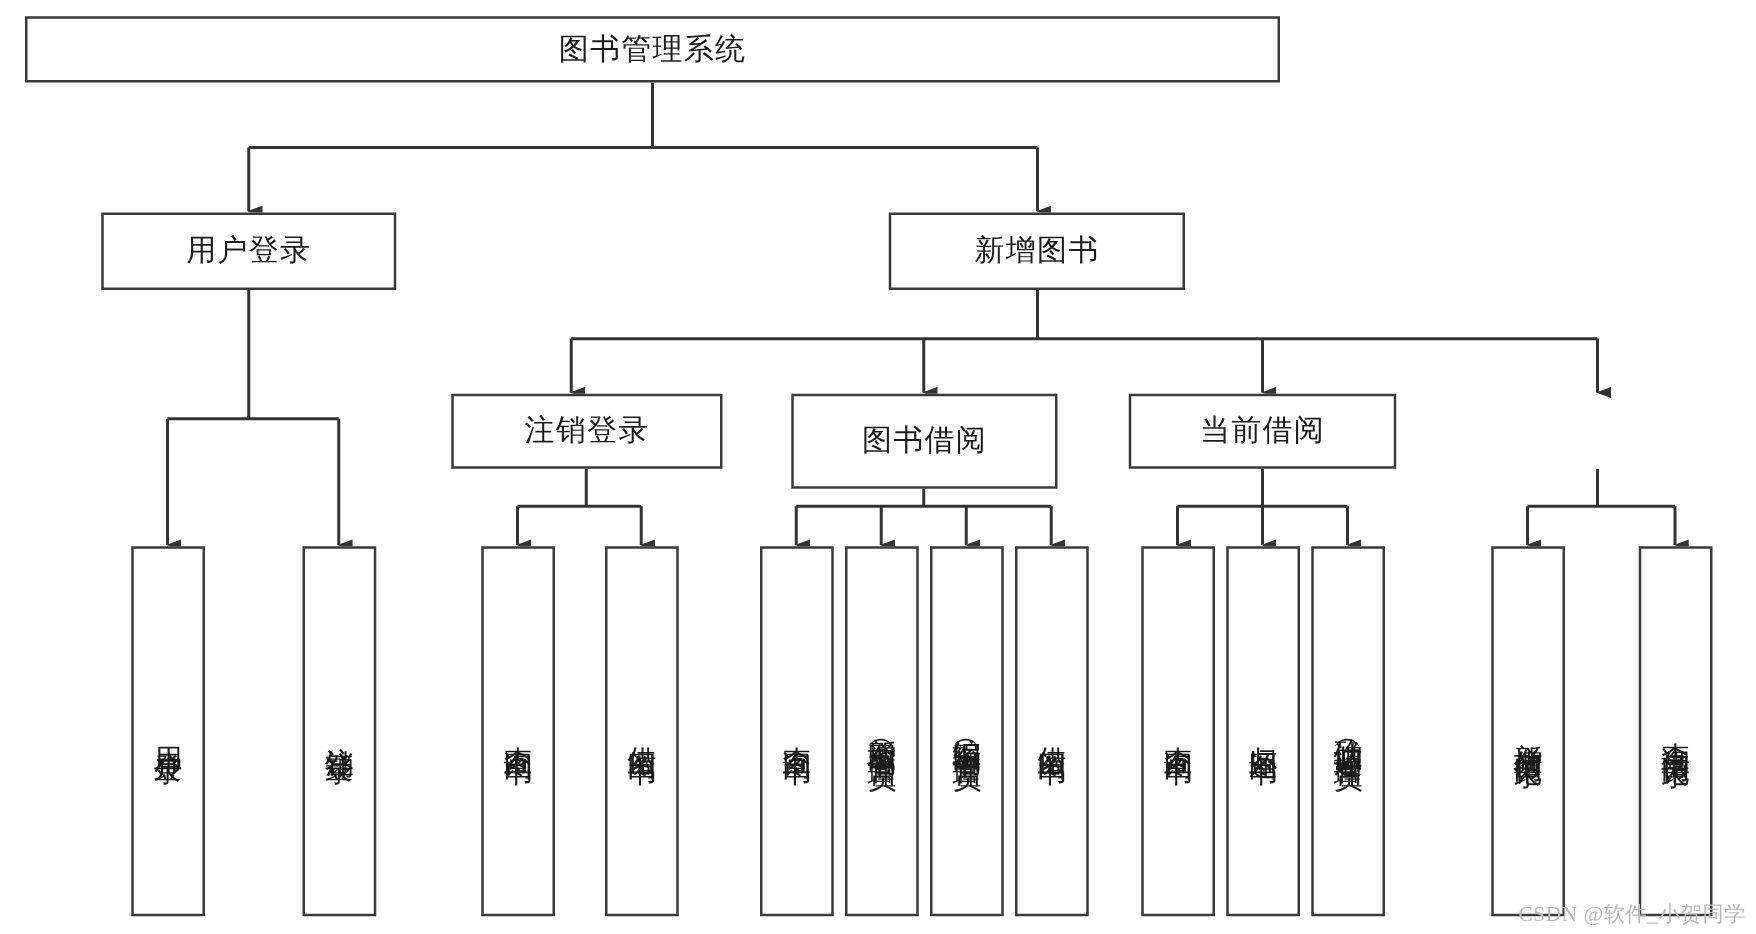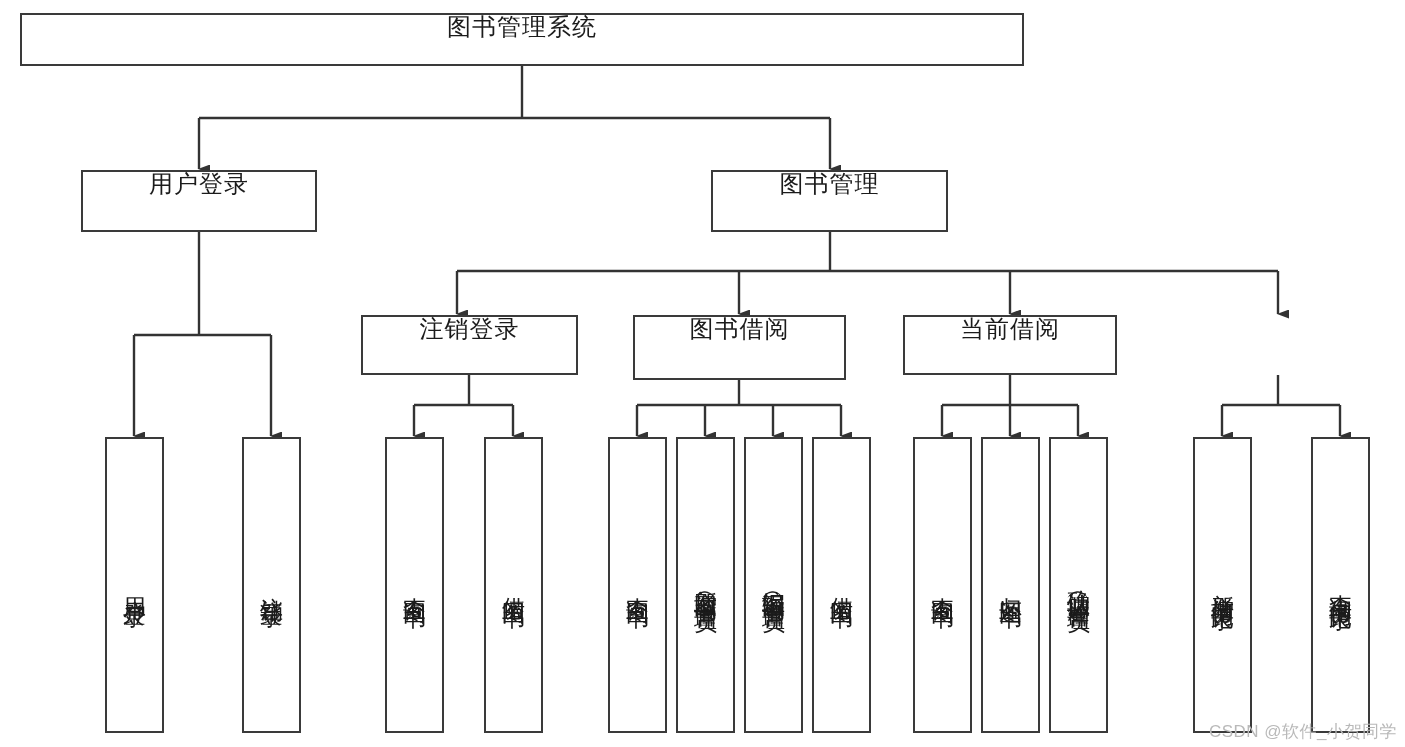--- a/index.html
+++ b/index.html
@@ -7,21 +7,21 @@
     width:1405px;height:747px;overflow:hidden;
     font-family:"Liberation Sans","DejaVu Sans",sans-serif;
   }
   #stage{position:relative;width:1405px;height:747px;background:#fff;}
   svg#wires{position:absolute;left:0;top:0;width:1405px;height:747px;}
   .node{
     position:absolute;
     box-sizing:border-box;
     background:#ffffff;
     border:2px solid #3a3a3a;
-    display:flex;justify-content:center;
+    display:flex;align-items:center;justify-content:center;
     color:#1b1b1b;
   }
   .node.h{
     font-size:24px;
     letter-spacing:1px;
     line-height:1;
   }
   .node.v{
     font-size:23px;
     line-height:1.26;
@@ -36,20 +36,21 @@
     display:block;
   }
   .watermark{
     position:absolute;
     right:8px;bottom:4px;
     font-size:17px;
     color:#b9b9b9;
     letter-spacing:0.5px;
     white-space:nowrap;
     pointer-events:none;
+    font-family:Liberation Serif, serif;
   }
 </style>
 </head>
 <body>
 
 <div id="stage">
 
   <svg id="wires" viewBox="0 0 1405 747">
     <defs>
       <marker id="arr" markerWidth="10" markerHeight="12" refX="4.5" refY="11" orient="auto" markerUnits="userSpaceOnUse">
@@ -101,27 +102,27 @@
   </svg>
 
   <div class="node h" style="left:20px;top:13px;width:1004px;height:53px;">
     <span>图书管理系统</span>
   </div>
 
   <div class="node h" style="left:81px;top:170px;width:236px;height:62px;">
     <span>用户登录</span>
   </div>
   <div class="node h" style="left:711px;top:170px;width:237px;height:62px;">
-    <span>图书管理</span>
+    <span>新增图书</span>
   </div>
 
   <div class="node h" style="left:361px;top:315px;width:217px;height:60px;">
     <span>注销登录</span>
   </div>
-  <div class="node h" style="left:633px;top:315px;width:213px;height:65px;">
+  <div class="node h" style="left:633px;top:315px;width:213px;height:76px;">
     <span>图书借阅</span>
   </div>
   <div class="node h" style="left:903px;top:315px;width:214px;height:60px;">
     <span>当前借阅</span>
   </div>
 
   <div class="node v" style="left:105px;top:437px;width:59px;height:296px;">
     <span class="vtext">用户登录</span>
   </div>
   <div class="node v" style="left:242px;top:437px;width:59px;height:296px;">

